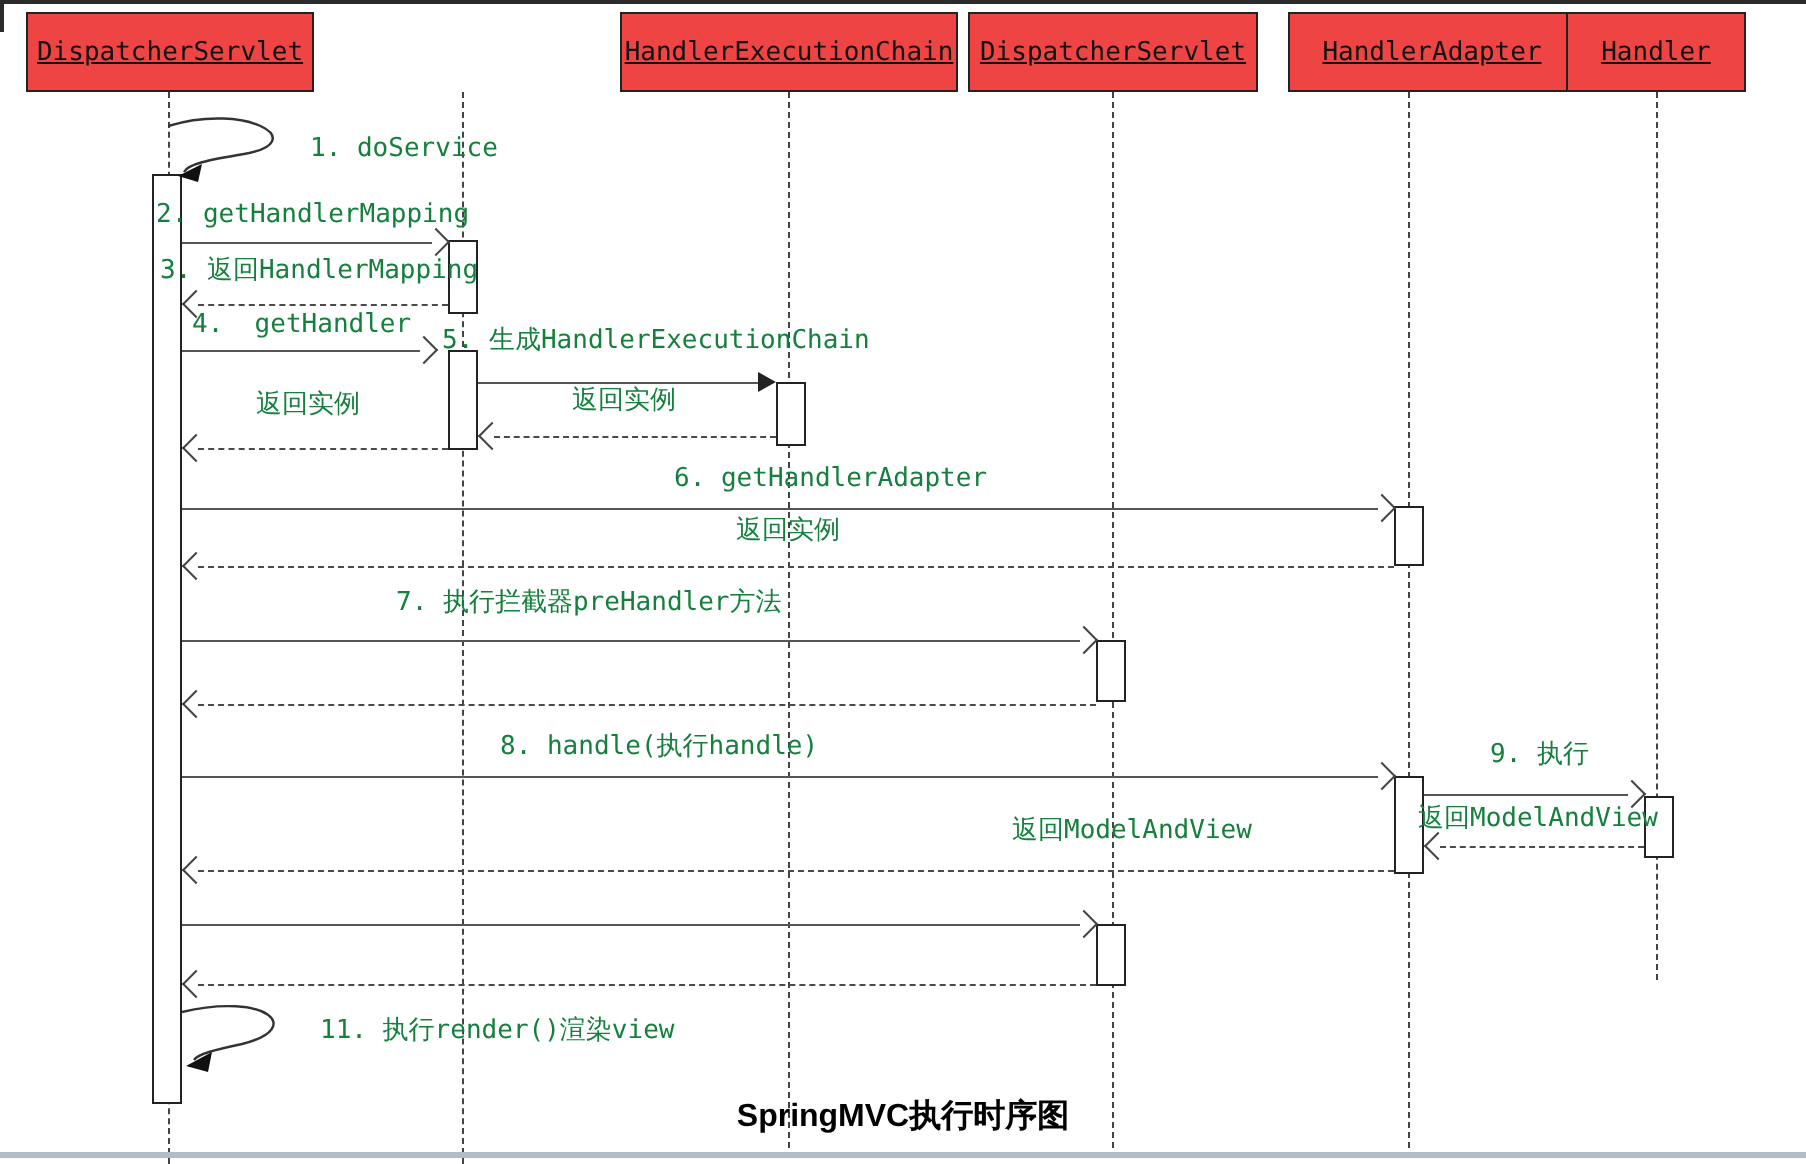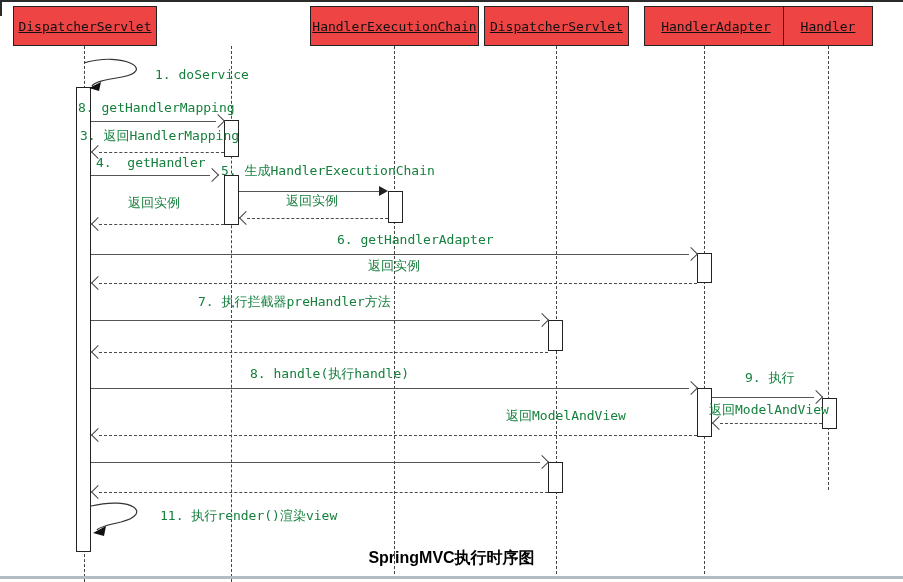--- a/index.html
+++ b/index.html
@@ -118,21 +118,21 @@
 
   <div class="ln d" style="left:99px;top:492px;width:449px"></div>
   <div class="chev l" style="left:93px;top:487px"></div>
 
   <svg class="loop" style="left:91px;top:498px" width="66" height="42" viewBox="0 0 66 42">
     <path d="M0 8 C 42 -2, 62 16, 30 24 C 16 27, 8 29, 6 32" stroke="#333" fill="none" stroke-width="1.2"></path>
     <polygon points="2,35 15,28 13,38" fill="#111"></polygon>
   </svg>
 
   <div class="mlabel" style="left:155px;top:66px">1. doService</div>
-  <div class="mlabel" style="left:78px;top:99px">8. getHandlerMapping</div>
+  <div class="mlabel" style="left:78px;top:99px">2. getHandlerMapping</div>
   <div class="mlabel" style="left:80px;top:127px">3. 返回HandlerMapping</div>
   <div class="mlabel" style="left:96px;top:154px">4.  getHandler</div>
   <div class="mlabel" style="left:221px;top:162px">5. 生成HandlerExecutionChain</div>
   <div class="mlabel" style="left:128px;top:194px">返回实例</div>
   <div class="mlabel" style="left:286px;top:192px">返回实例</div>
   <div class="mlabel" style="left:337px;top:231px">6. getHandlerAdapter</div>
   <div class="mlabel" style="left:368px;top:257px">返回实例</div>
   <div class="mlabel" style="left:198px;top:293px">7. 执行拦截器preHandler方法</div>
   <div class="mlabel" style="left:250px;top:365px">8. handle(执行handle)</div>
   <div class="mlabel" style="left:745px;top:369px">9. 执行</div>

